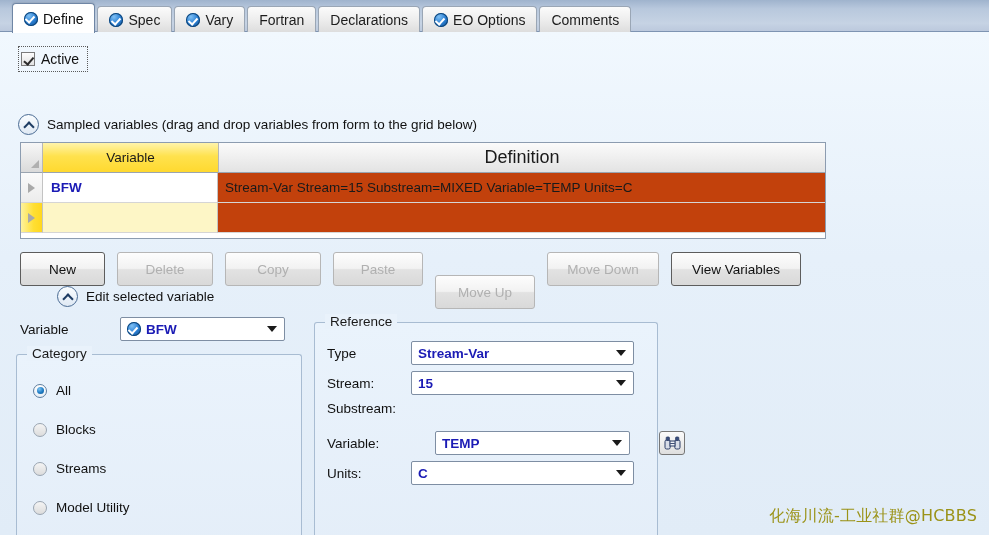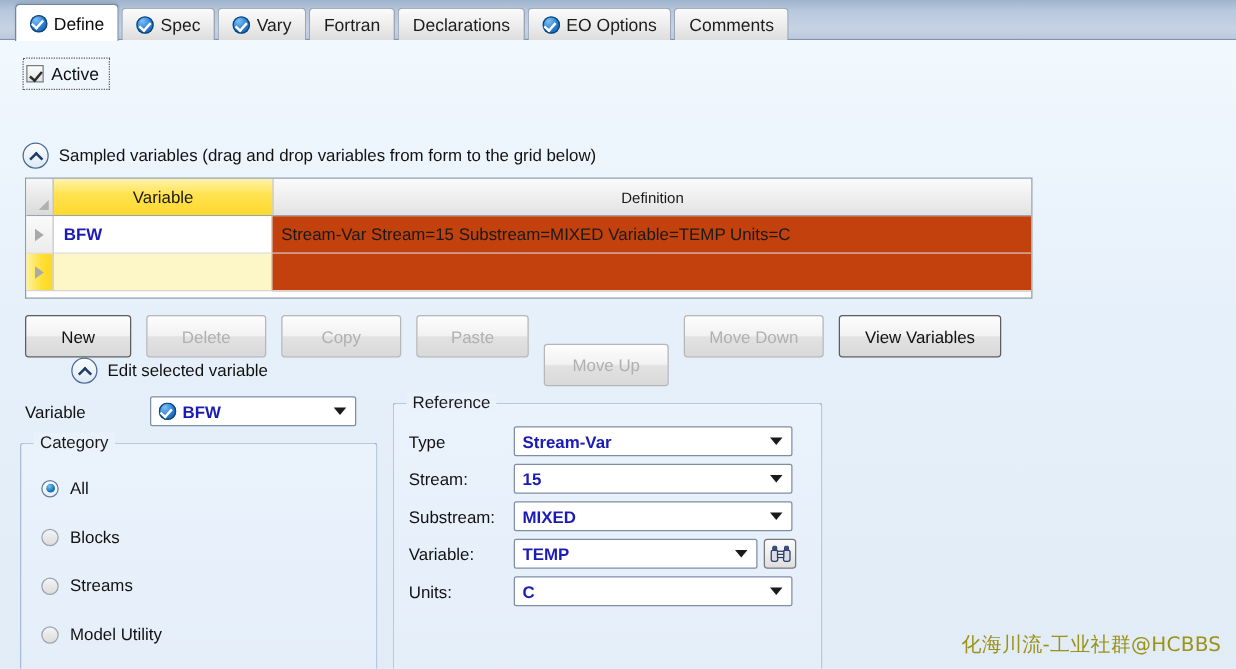--- a/index.html
+++ b/index.html
@@ -153,21 +153,21 @@
     border-right: 1px solid #b7b7b7;
     border-bottom: 1px solid #9aa4b0;
     display: flex; align-items: center; justify-content: center;
     font-size: 13.5px; color: #1a1a1a;
   }
   .gh-def {
     flex: 1 1 auto;
     background: linear-gradient(180deg,#fbfbfb,#e3e3e3);
     border-bottom: 1px solid #9aa4b0;
     display: flex; align-items: center; justify-content: center;
-    font-size: 12px; color: #1a1a1a;
+    font-size: 18px; color: #1a1a1a;
   }
   .grow { display: flex; height: 30px; }
   .g-gutter {
     width: 21px; flex: 0 0 21px;
     background: linear-gradient(180deg,#fafafa,#ececec);
     border-right: 1px solid #c3c3c3;
     border-bottom: 1px solid #d5d5d5;
     position: relative;
   }
   .g-gutter::after {
@@ -480,27 +480,23 @@
       <div class="ref-field" style="top:48px;">
         <span class="ref-label">Stream:</span>
         <div class="combo ref-combo">
           <span class="val">15</span>
           <span class="arrow"></span>
         </div>
       </div>
 
       <div class="ref-field" style="top:78px;">
         <span class="ref-label">Substream:</span>
-        <div class="combo ref-combo">
-          <span class="val">MIXED</span>
-          <span class="arrow"></span>
-        </div>
-      </div>
-
-      <div class="ref-field" style="top:108px;">
+      </div>
+
+      <div class="ref-field" style="top:108px;gap:24px;">
         <span class="ref-label">Variable:</span>
         <div class="combo ref-combo short">
           <span class="val">TEMP</span>
           <span class="arrow"></span>
         </div>
         <div class="find-btn">
           <svg width="17" height="14" viewBox="0 0 17 14">
             <rect x="1" y="4" width="5.2" height="9" rx="1.6" fill="#d8dde8" stroke="#2b3c66" stroke-width="1"></rect>
             <rect x="10.8" y="4" width="5.2" height="9" rx="1.6" fill="#d8dde8" stroke="#2b3c66" stroke-width="1"></rect>
             <rect x="6" y="5" width="5" height="5" fill="#eef1f7" stroke="#2b3c66" stroke-width="1"></rect>

